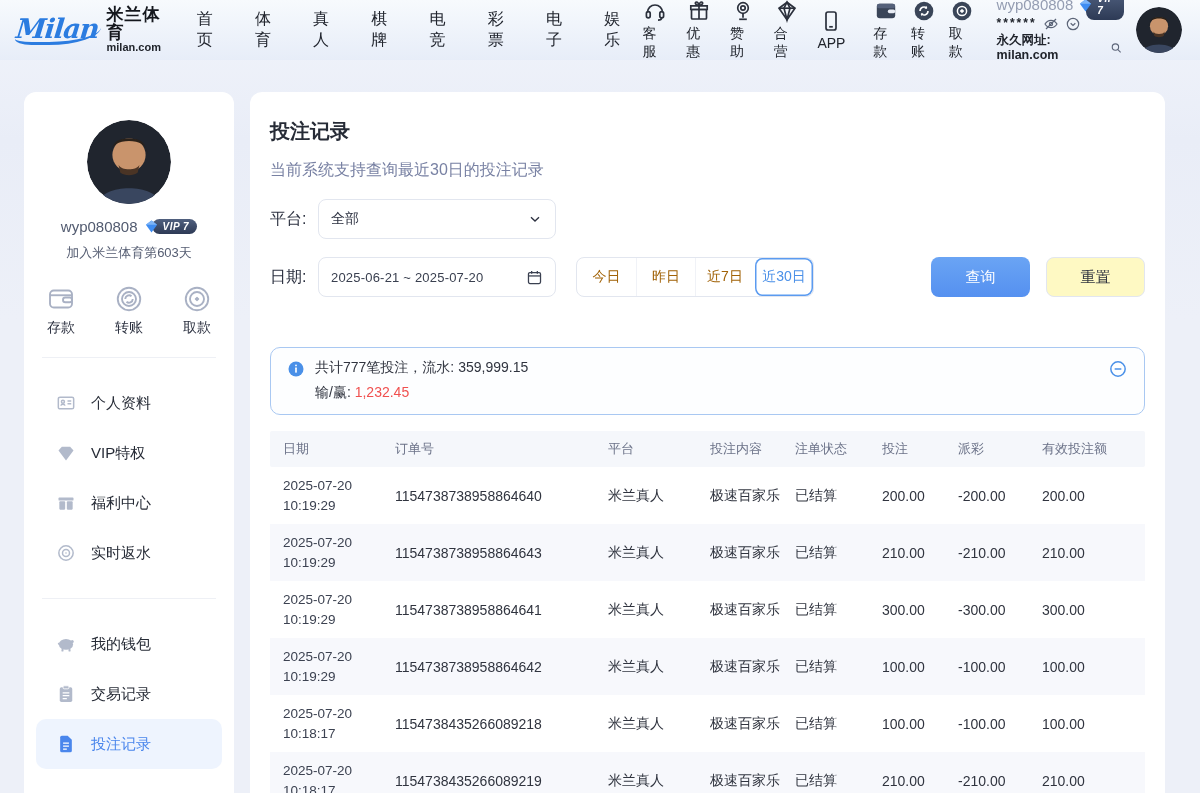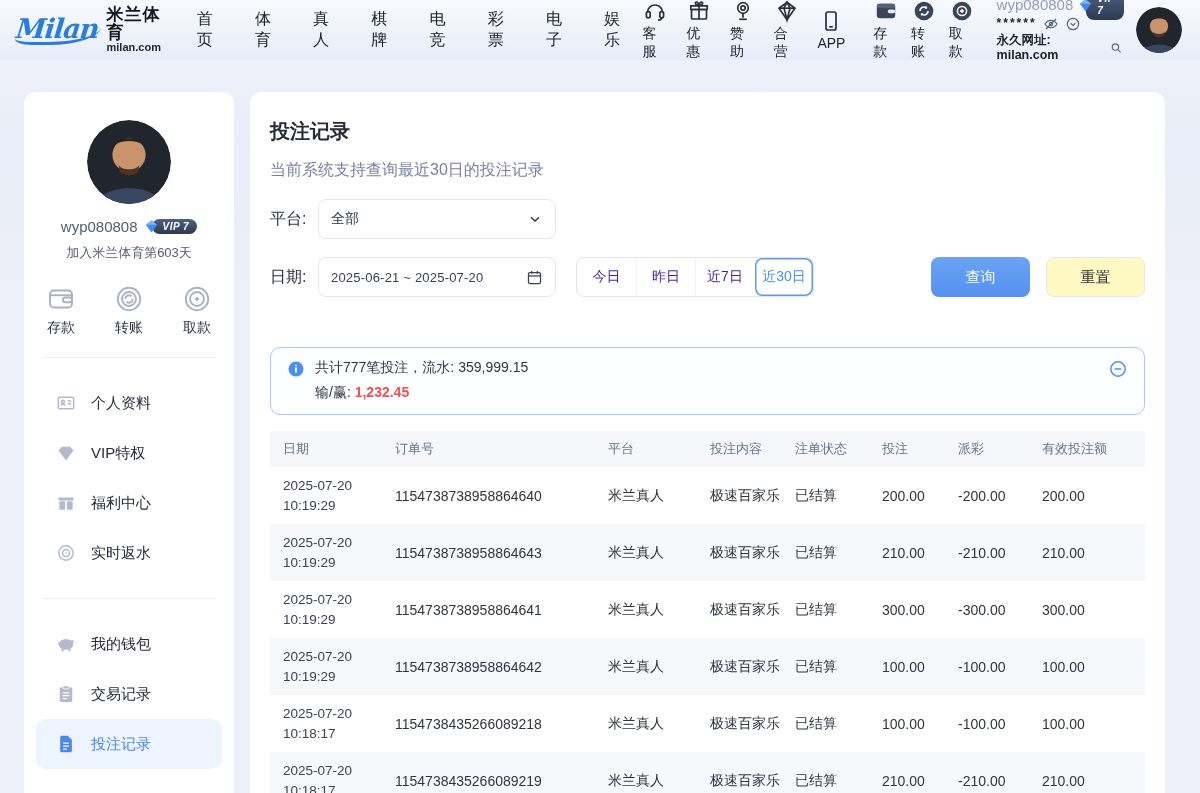--- a/index.html
+++ b/index.html
@@ -75,37 +75,37 @@
   .f-label { font-size:16px; color:#2c3140; width:48px; flex:none; }
   .select-box, .date-box { width:238px; height:40px; border:1px solid #e2e6ef; border-radius:8px;
     background:#fff; display:flex; align-items:center; padding:0 12px; cursor:pointer; }
   .select-box span { font-size:14px; color:#2c3140; }
   .sb-caret { margin-left:auto; width:16px; height:16px; color:#9aa3b8; }
   .sb-caret svg, .db-cal svg { width:100%; height:100%; }
   .date-box span { font-size:13px; color:#3a4050; letter-spacing:.2px; }
   .db-cal { margin-left:auto; width:17px; height:17px; color:#6b7490; }
   .qd-group { display:flex; margin-left:20px; border:1px solid #e2e6ef; border-radius:8px; background:#fff; height:40px; }
   .qd-btn { width:59px; display:flex; align-items:center; justify-content:center; font-size:14px;
-    color:#4c1d95; cursor:pointer; border-left:1px solid #f0f2f7; }
+    color:#a16207; cursor:pointer; border-left:1px solid #f0f2f7; }
   .qd-btn:first-child { border-left:none; }
   .qd-btn.active { box-shadow:inset 0 0 0 1.5px #5b9bf0; border-radius:8px; color:#4a90e8; border-left-color:transparent; }
   .fr-buttons { margin-left:auto; display:flex; gap:16px; }
   .btn { height:40px; width:99px; border-radius:8px; font-size:15px; display:flex; align-items:center;
     justify-content:center; cursor:pointer; font-family:inherit; }
   .btn-query { background:linear-gradient(180deg,#6aa4f4,#5590f0); color:#fff; border:none; }
   .btn-reset { background:#fef9c3; color:#30343f; border:1px solid #e2e6ef; }
   
   .summary { margin-top:50px; border:1px solid #a9c8f2; border-radius:10px; background:#fdfeff;
     padding:11px 16px 12px; display:flex; align-items:flex-start; }
   .sum-info { width:18px; height:18px; flex:none; margin-top:1px; }
   .sum-info svg { width:100%; height:100%; }
   .sum-text { margin-left:10px; }
   .sum-line1 { font-size:14px; color:#30343f; }
   .sum-line2 { font-size:14px; color:#30343f; margin-top:7px; }
-  .sum-loss { color:#f0504f;font-weight:bold; }
+  .sum-loss { color:#f0504f; }
   .sum-collapse { margin-left:auto; width:20px; height:20px; color:#4a90e8; cursor:pointer; }
   .sum-collapse svg { width:100%; height:100%; }
   
   .bet-table { margin-top:16px; }
   .t-head, .t-row { display:grid; grid-template-columns:112px 213px 102px 85px 87px 76px 84px 1fr; }
   .t-head { background:#f5f7fb; height:36px; align-items:center; border-radius:2px; }
   .t-head div { font-size:13px; color:#6b7288; padding-left:13px; }
   .t-row { min-height:57px; align-items:center; font-size:14px; color:#30343f; }
   .t-row div { padding-left:13px; }
   .t-row.striped { background:#f7f8fc; }

